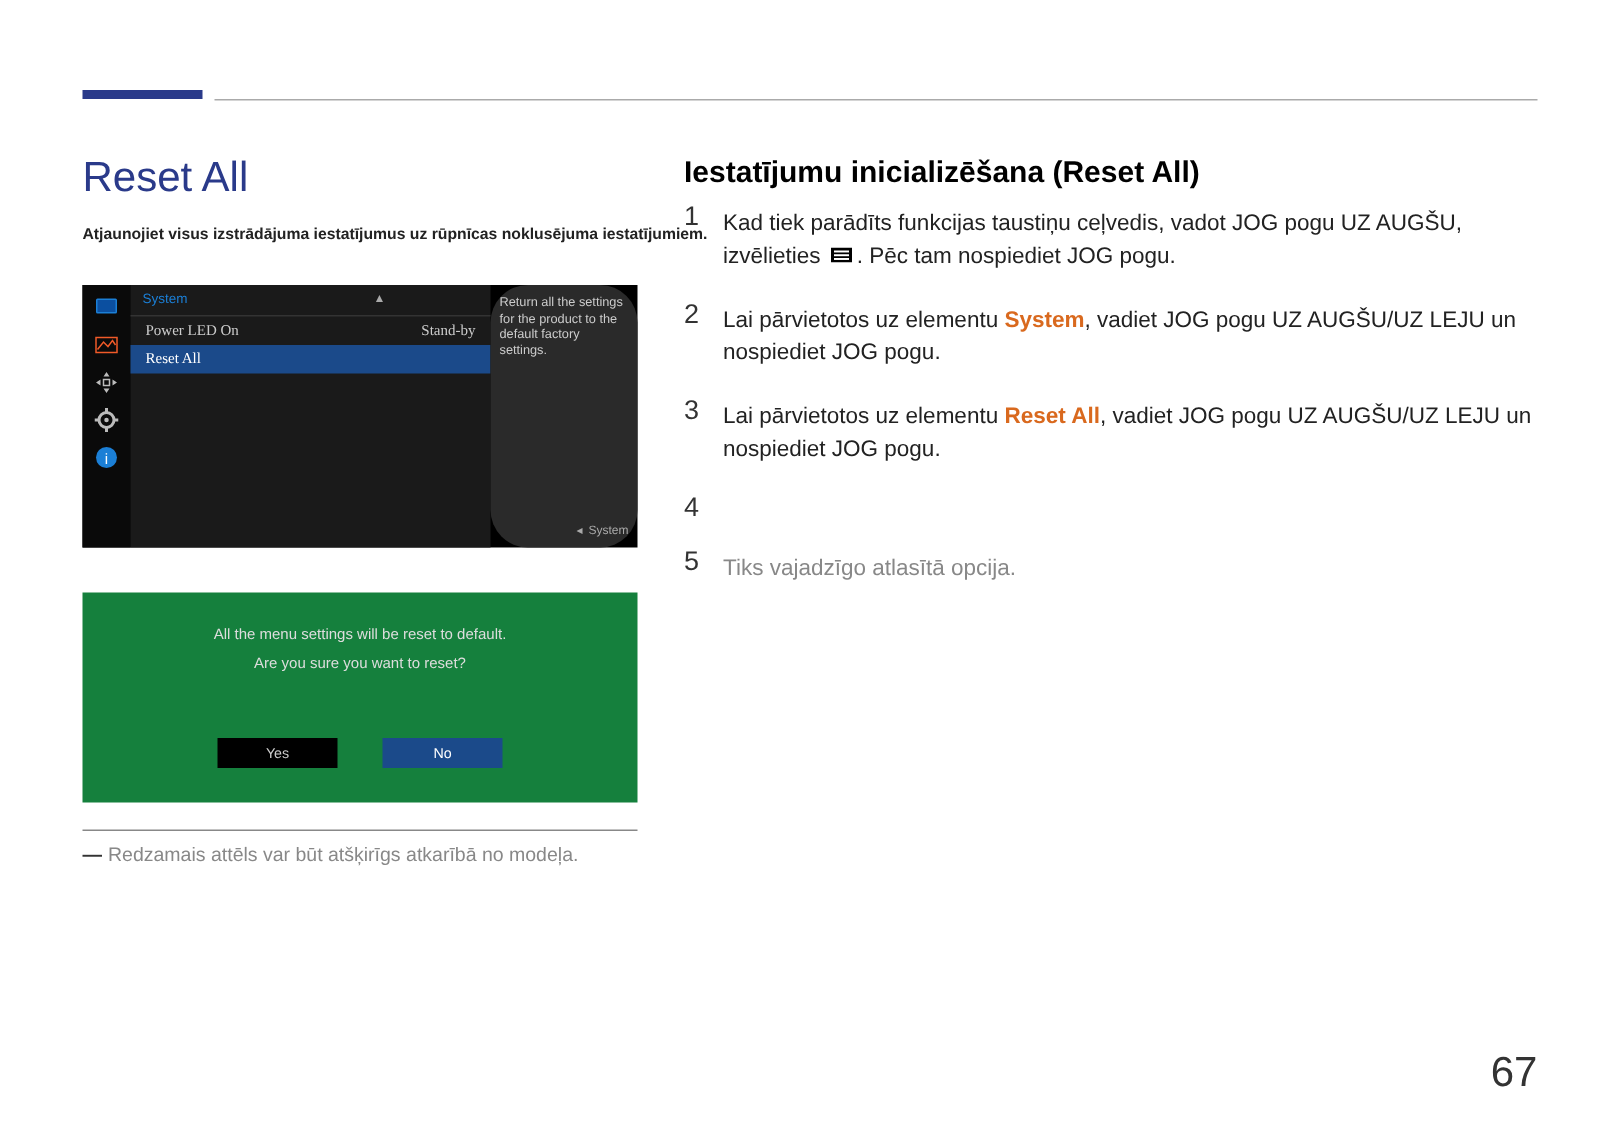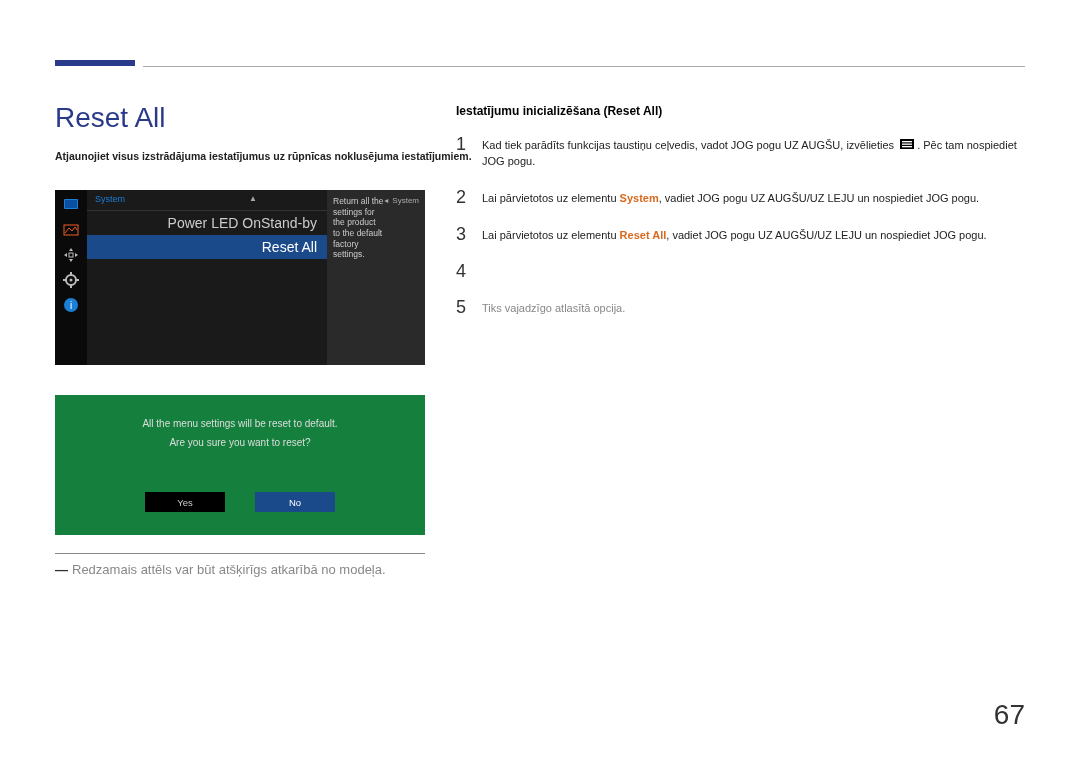--- a/index.html
+++ b/index.html
@@ -83,41 +83,43 @@
   }
   .osd-up-arrow {
     position: absolute;
     top: 4px;
     right: 70px;
     color: #aaa;
     font-size: 8px;
   }
   .osd-row {
     display: flex;
-    justify-content: flex-end;
+    justify-content: space-between;
     padding: 4px 10px;
-    font-size: 14px;
+    font-size: 10px;
     color: #ccc;
+    font-family: Liberation Serif, serif;
   }
   .osd-row.selected {
     background: #1b4a8a;
     color: #fff;
   }
   .osd-side-desc {
     position: absolute;
     left: 272px; top: 0;
     width: 98px; height: 100%;
     background: #2a2a2a;
     padding: 6px 6px;
     font-size: 8.5px;
     color: #ccc;
     line-height: 1.25;
     display: flex;
-    flex-direction: row;
+    flex-direction: column;
     justify-content: space-between;
+    border-radius: 25px;
   }
   .osd-return {
     text-align: right;
     font-size: 8px;
     color: #aaa;
   }
   .osd-return::before {
     content: "◂";
     margin-right: 4px;
   }
@@ -160,21 +162,21 @@
     left: 55px;
     font-size: 13px;
     color: #888;
   }
   .footnote .dash { color: #333; margin-right: 4px; font-weight: bold; }
   
   .right-title {
     position: absolute;
     top: 104px;
     left: 456px;
-    font-size: 12px;
+    font-size: 20px;
     font-weight: bold;
     color: #000;
   }
   .steps {
     position: absolute;
     top: 135px;
     left: 456px;
     right: 55px;
   }
   .step {
@@ -184,21 +186,21 @@
   }
   .step-num {
     font-size: 18px;
     font-weight: 400;
     color: #333;
     width: 26px;
     flex-shrink: 0;
     line-height: 1;
   }
   .step-text {
-    font-size: 11px;
+    font-size: 15px;
     color: #222;
     line-height: 1.45;
     padding-top: 3px;
   }
   .orange { color: #d9691e; font-weight: bold; }
   .step-text .inline-icon { display:inline-block; vertical-align:middle; margin:0 3px; }
   .step5 .step-text { color: #888; }
   .page-number {
     position: absolute;
     bottom: 32px;

